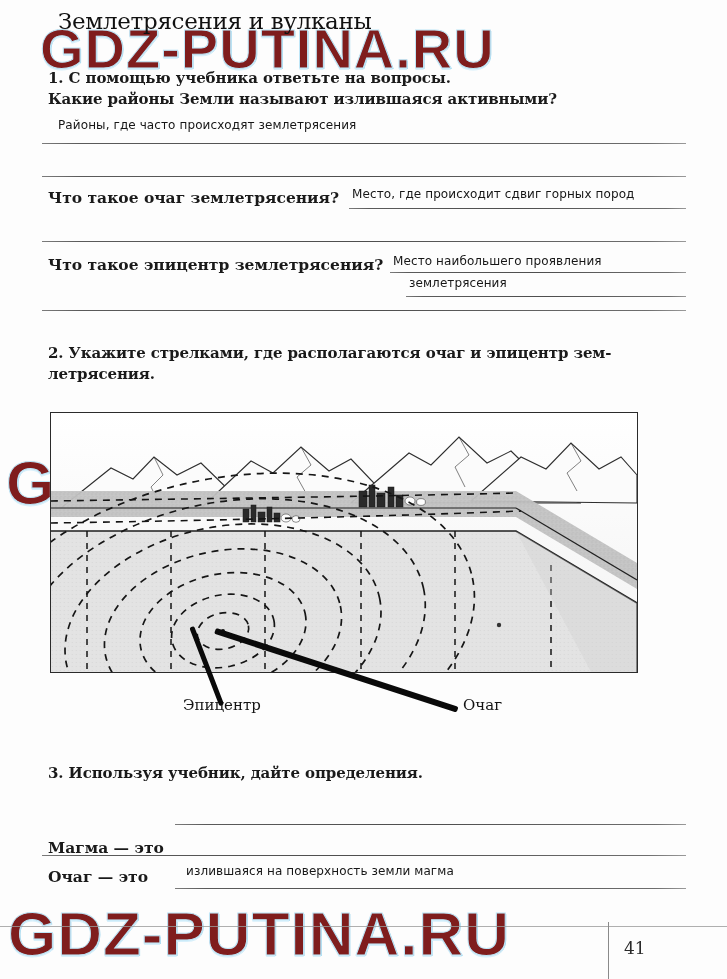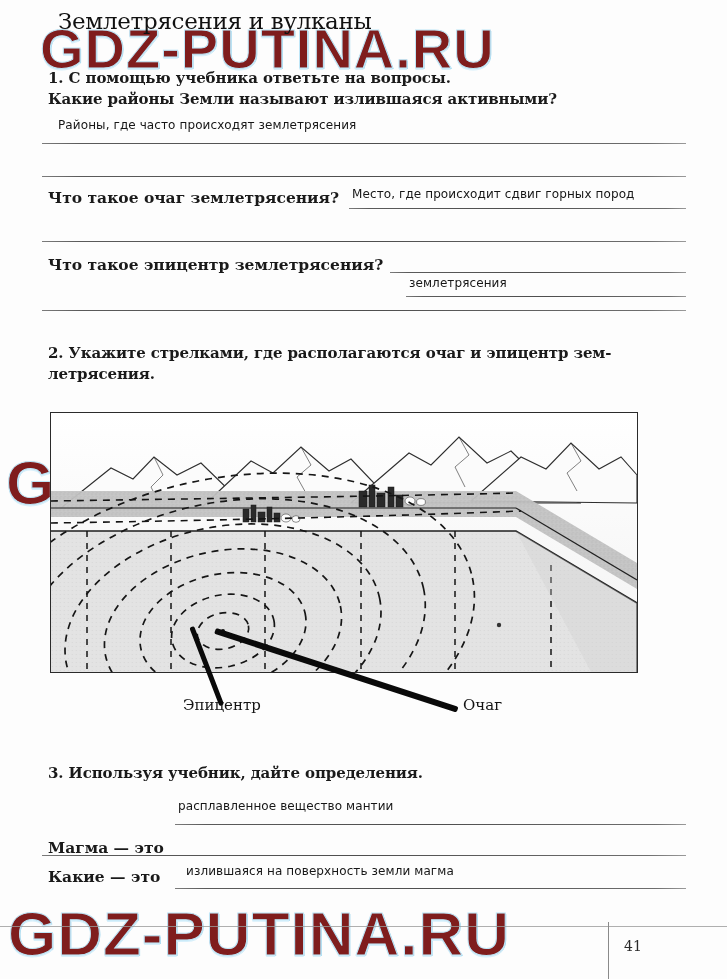--- a/index.html
+++ b/index.html
@@ -114,21 +114,21 @@
     left:194px;top:626px;width:84px;height:5px;
     transform:rotate(69deg);
   }
   .arrow-och{
     left:216px;top:628px;width:255px;height:5.5px;
     transform:rotate(18deg);
   }
 
   .pagenum{
     position:absolute;top:938px;left:624px;
-    font-family:"DejaVu Serif", serif;font-size:14px;color:#2a2a2a;
+    font-family:"DejaVu Serif", serif;font-size:17px;color:#2a2a2a;
     z-index:5;
   }
   .spine{
     position:absolute;top:922px;left:608px;width:1px;height:57px;
     background:#8a8a8a;z-index:4;
   }
   .hairline{
     position:absolute;top:926px;left:0;width:727px;height:1px;
     background:#9b9b9b;opacity:.8;z-index:4;
   }
@@ -265,32 +265,32 @@
     <div class="title">Землетрясения и вулканы</div>
 
     <div class="q l1">1. С помощью учебника ответьте на вопросы.</div>
     <div class="q l2">Какие районы Земли называют излившаяся активными?</div>
     <div class="ans a1">Районы, где часто происходят землетрясения</div>
 
     <div class="qlabel ql-ochag">Что такое очаг землетрясения?</div>
     <div class="ans a2">Место, где происходит сдвиг горных пород</div>
 
     <div class="qlabel ql-epi">Что такое эпицентр землетрясения?</div>
+    <div class="ans a3">Место наибольшего проявления</div>
     <div class="ans a3b">землетрясения</div>
 
     <div class="q q2a">2. Укажите стрелками, где располагаются очаг и эпицентр зем-</div>
     <div class="q q2b">летрясения.</div>
 
     <div class="lbl lbl-epi">Эпицентр</div>
     <div class="lbl lbl-och">Очаг</div>
 
     <div class="q q3">3. Используя учебник, дайте определения.</div>
     <div class="qlabel ql-magma">Магма — это</div>
-    <div class="ans a4">расплавленное вещество мантии</div>
-    <div class="qlabel ql-lava">Какие — это</div>
+    <div class="qlabel ql-lava">Очаг — это</div>
     <div class="ans a5">излившаяся на поверхность земли магма</div>
 
   </div>
 
   <div class="hairline"></div>
   <div class="spine"></div>
   <div class="pagenum">41</div>
 
 </div>
 

